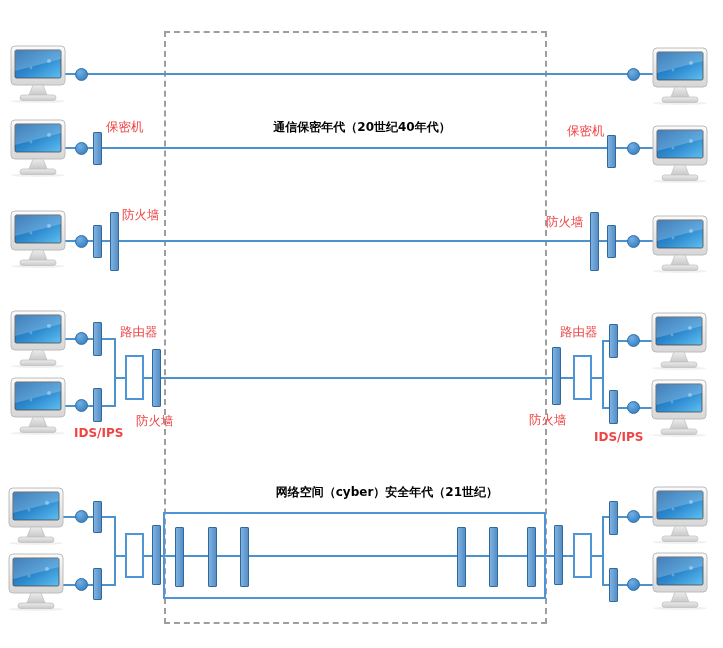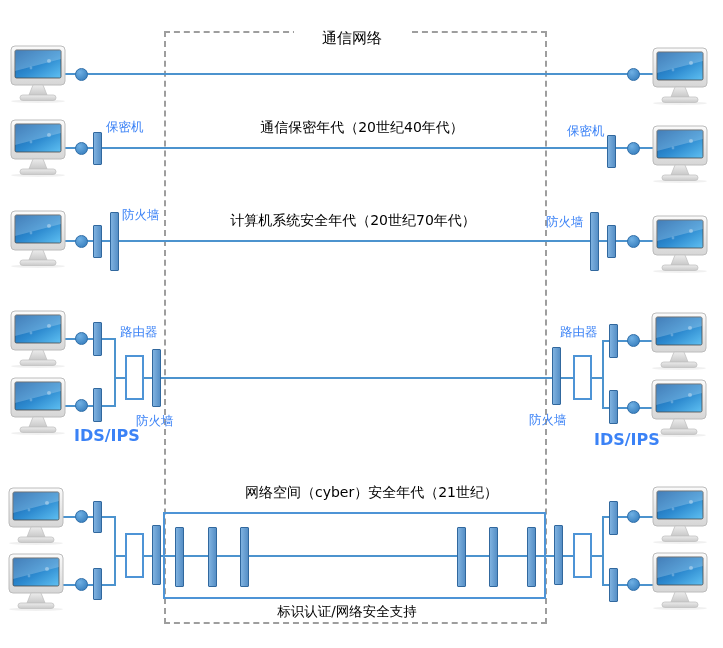--- a/index.html
+++ b/index.html
@@ -22,24 +22,24 @@
   
   .bar{position:absolute;width:9px;background:linear-gradient(to right,#7fb2e0 0%,#568fc6 100%);
     border:1px solid #31689e;box-sizing:border-box;border-radius:1px;z-index:4;}
   
   .router{position:absolute;width:19px;height:45px;background:#ffffff;
     border:2px solid #4e94d6;box-sizing:border-box;z-index:4;}
   
   .cyber-rect{position:absolute;left:163px;top:512px;width:383px;height:87px;
     border:2px solid #4e94d6;box-sizing:border-box;z-index:3;}
   
-  .label{position:absolute;font-size:12.5px;white-space:nowrap;z-index:6;color:#3b82f6;}
-  .label.ids{font-weight:600;font-size:16px;}
-  .era{position:absolute;width:330px;text-align:center;font-weight:normal;
-    font-size:14px;white-space:nowrap;z-index:6;}
+  .label{position:absolute;font-size:12.5px;white-space:nowrap;z-index:6;color:#ef4444;}
+  .label.ids{font-weight:600;font-size:12px;}
+  .era{position:absolute;width:330px;text-align:center;font-weight:bold;
+    font-size:12px;white-space:nowrap;z-index:6;}
   .footer-label{position:absolute;width:240px;text-align:center;font-size:13.5px;
     white-space:nowrap;z-index:6;}
   
   .pc{position:absolute;width:60px;height:58px;z-index:5;}
   #defs{position:absolute;width:0;height:0;overflow:hidden;}
 </style>
 </head>
 <body>
 
 <div id="stage">
@@ -66,21 +66,20 @@
         <path d="M7,5 L53,5 L53,14 L7,26 Z" fill="#ffffff" opacity="0.22"></path>
         <circle cx="41" cy="16" r="2" fill="#ffffff" opacity="0.35"></circle>
         <circle cx="23" cy="23" r="1.4" fill="#ffffff" opacity="0.25"></circle>
         <path d="M25,40 L35,40 L39,50 L21,50 Z" fill="url(#g-neck)" stroke="#c2c2c2" stroke-width="0.8"></path>
         <rect x="12" y="50" width="36" height="5.5" rx="2.7" fill="url(#g-neck)" stroke="#c2c2c2" stroke-width="0.8"></rect>
       </symbol>
     </defs>
   </svg>
 
   <div class="dashed-box"></div>
-  <div class="net-title">通信网络</div>
 
   <div class="hline" style="left:62px;top:73px;width:594px;"></div>
   <div class="dot" style="left:75px;top:68px;"></div>
   <div class="dot" style="left:627px;top:68px;"></div>
   <svg class="pc" style="left:8px;top:45px;">
       <use href="#pc"></use>
     </svg>
   <svg class="pc" style="left:650px;top:47px;">
       <use href="#pc"></use>
     </svg>
@@ -93,21 +92,20 @@
   <div class="bar" style="left:607px;top:135px;height:33px;"></div>
   <div class="label" style="left:106px;top:119px;">保密机</div>
   <div class="label" style="left:567px;top:123px;">保密机</div>
   <svg class="pc" style="left:8px;top:119px;">
       <use href="#pc"></use>
     </svg>
   <svg class="pc" style="left:650px;top:125px;">
       <use href="#pc"></use>
     </svg>
 
-  <div class="era" style="left:188px;top:212px;">计算机系统安全年代（20世纪70年代）</div>
   <div class="hline" style="left:62px;top:240px;width:594px;"></div>
   <div class="dot" style="left:75px;top:235px;"></div>
   <div class="dot" style="left:627px;top:235px;"></div>
   <div class="bar" style="left:93px;top:225px;height:33px;"></div>
   <div class="bar" style="left:110px;top:212px;height:59px;"></div>
   <div class="bar" style="left:590px;top:212px;height:59px;"></div>
   <div class="bar" style="left:607px;top:225px;height:33px;"></div>
   <div class="label" style="left:122px;top:207px;">防火墙</div>
   <div class="label" style="left:546px;top:214px;">防火墙</div>
   <svg class="pc" style="left:8px;top:210px;">
@@ -200,15 +198,14 @@
   <svg class="pc" style="left:6px;top:553px;">
       <use href="#pc"></use>
     </svg>
   <svg class="pc" style="left:650px;top:486px;">
       <use href="#pc"></use>
     </svg>
   <svg class="pc" style="left:650px;top:552px;">
       <use href="#pc"></use>
     </svg>
 
-  <div class="footer-label" style="left:227px;top:603px;">标识认证/网络安全支持</div>
 
 </div>
 
 </body></html>

